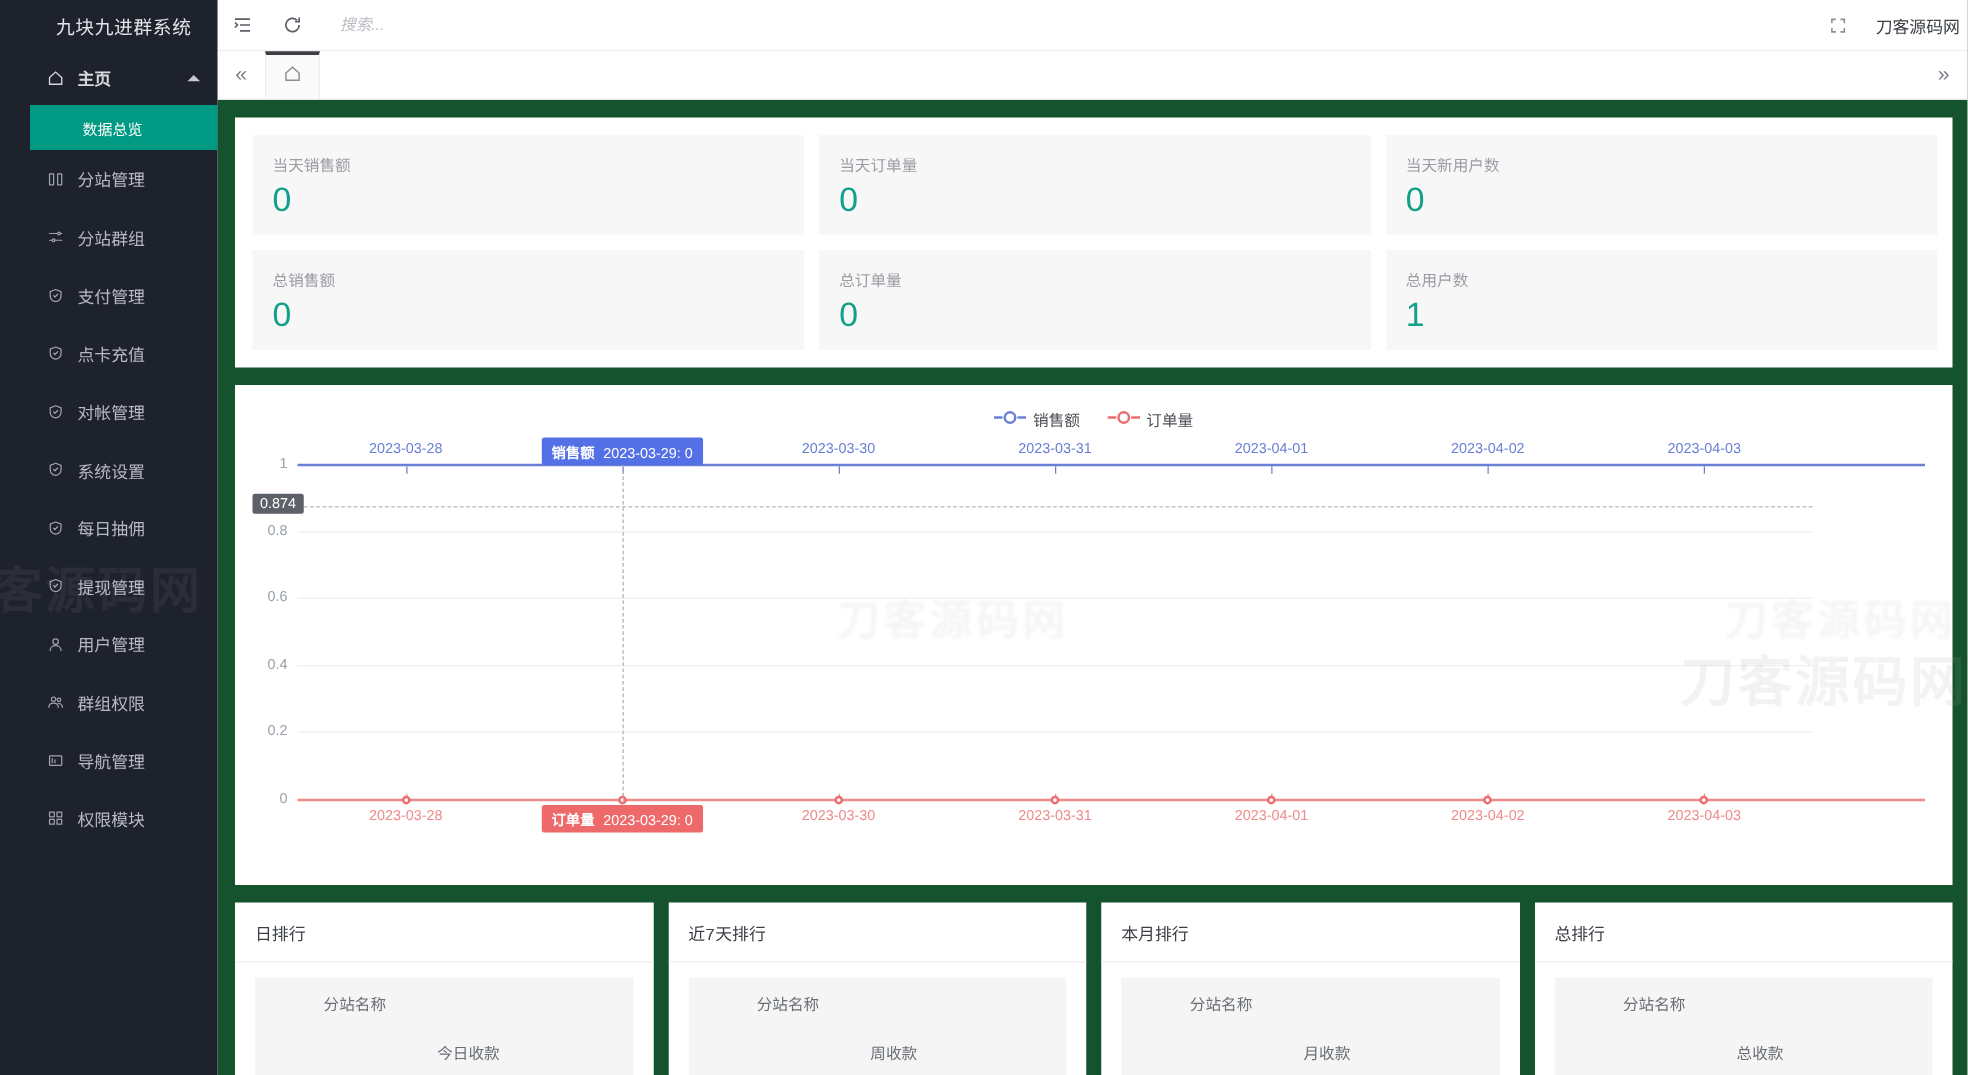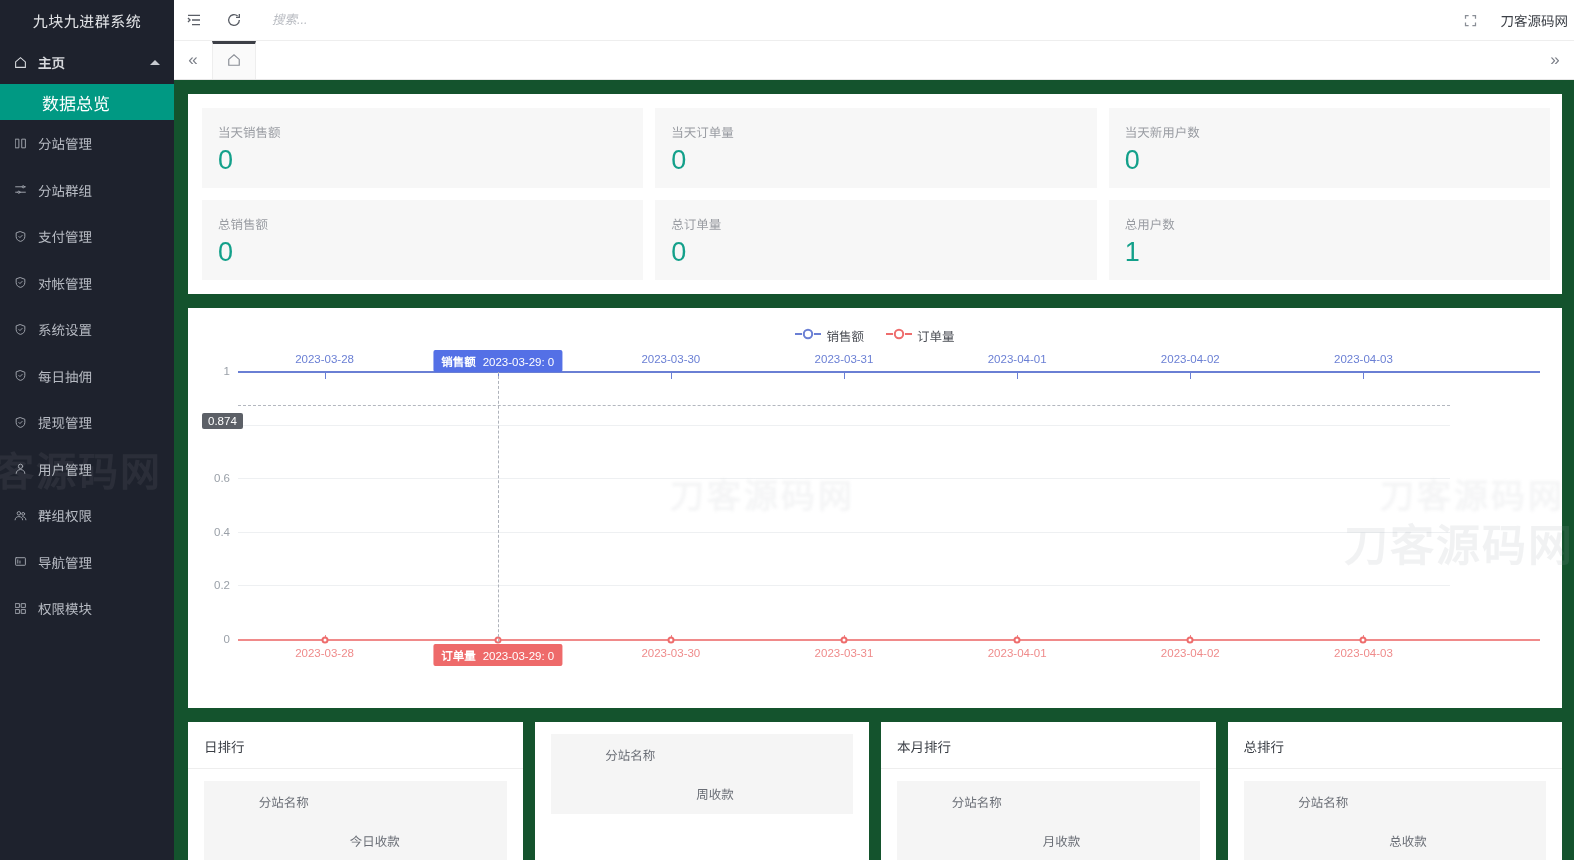--- a/index.html
+++ b/index.html
@@ -7,38 +7,38 @@
   html, body {
     width: 1574px; height: 860px;
     font-family: "Liberation Sans", "DejaVu Sans", sans-serif;
     background: #f2f2f2; overflow: hidden;
   }
   #app { position: relative; width: 1574px; height: 860px; display: flex; }
 
   
   #sidebar {
     width: 174px; height: 860px; background: #1e222d;
-    flex: 0 0 174px; position: relative; z-index: 20;
+    flex: 0 0 174px; position: relative; z-index: 20; padding-left: 24px;
   }
   #brand {
     height: 40px; display: flex; align-items: center; justify-content: center;
     color: #e3e5e8; font-size: 15px; letter-spacing: .5px;
   }
   .nav-group-head {
     height: 44px; display: flex; align-items: center; padding: 0 14px;
     color: #d6d8dc; font-size: 13.5px; position: relative; cursor: pointer;
   }
   .nav-group-head .ic { width: 20px; display:inline-flex; align-items:center; justify-content:flex-start; }
   .nav-group-head .lbl { margin-left: 4px; font-weight: 600; }
   .caret { position: absolute; right: 14px; width: 0; height: 0;
            border-left: 5px solid transparent; border-right: 5px solid transparent;
            border-bottom: 5px solid #c7cad0; }
   .nav-sub {
     height: 36px; display: flex; align-items: center; padding-left: 42px;
-    background: #009983; color: #ffffff; font-size: 17px; cursor: pointer;
+    background: #009983; color: #ffffff; font-size: 12px; cursor: pointer;
   }
   .nav-item {
     height: 46.5px; display: flex; align-items: center; padding: 0 14px;
     color: #b6bac2; font-size: 13.5px; cursor: pointer;
   }
   .nav-item .ic { width: 20px; display:inline-flex; align-items:center; justify-content:flex-start; opacity:.85; }
   .nav-item .lbl { margin-left: 4px; }
   .wm-side {
     position: absolute; left: -6px; top: 440px; width: 200px;
     font-size: 40px; font-weight: 700; color: #ffffff; opacity: .055;
@@ -213,20 +213,29 @@
           <span class="lbl">分站群组</span>
         </div>
         <div class="nav-item">
           <span class="ic">
             <svg width="13" height="13" viewBox="0 0 24 24" fill="none" stroke="#b6bac2" stroke-width="1.8" stroke-linecap="round" stroke-linejoin="round">
               <path d="M12 3l8 3v6c0 5-3.5 8-8 9-4.5-1-8-4-8-9V6z"></path>
               <path d="M9 12l2 2 4-4"></path>
             </svg>
           </span>
           <span class="lbl">支付管理</span>
+        </div>
+        <div class="nav-item">
+          <span class="ic">
+            <svg width="13" height="13" viewBox="0 0 24 24" fill="none" stroke="#b6bac2" stroke-width="1.8" stroke-linecap="round" stroke-linejoin="round">
+              <path d="M12 3l8 3v6c0 5-3.5 8-8 9-4.5-1-8-4-8-9V6z"></path>
+              <path d="M9 12l2 2 4-4"></path>
+            </svg>
+          </span>
+          <span class="lbl">点卡充值</span>
         </div>
         <div class="nav-item">
           <span class="ic">
             <svg width="13" height="13" viewBox="0 0 24 24" fill="none" stroke="#b6bac2" stroke-width="1.8" stroke-linecap="round" stroke-linejoin="round">
               <path d="M12 3l8 3v6c0 5-3.5 8-8 9-4.5-1-8-4-8-9V6z"></path>
               <path d="M9 12l2 2 4-4"></path>
             </svg>
           </span>
           <span class="lbl">对帐管理</span>
         </div>
@@ -396,21 +405,21 @@
             <div class="gridline" style="top: 236.4px; left: 38px; right: 100px;"></div>
             <div class="ylab" style="top: 236.4px; right: 1320px;">0.2</div>
             <div class="gridline" style="top: 182.8px; left: 38px; right: 100px;"></div>
             <div class="ylab" style="top: 182.8px; right: 1320px;">0.4</div>
             <div class="gridline" style="top: 129.2px; left: 38px; right: 100px;"></div>
             <div class="ylab" style="top: 129.2px; right: 1320px;">0.6</div>
             <div class="gridline" style="top: 75.6px; left: 38px; right: 100px;"></div>
             <div class="ylab" style="top: 75.6px; right: 1320px;">0.8</div>
             <div class="ylab" style="top: 22px; right: 1320px;">1</div>
             <div class="dash-val" style="top: 55.768px; left: 38px; right: 100px;"></div>
-            <div class="val-badge" style="top: 72px; left: 2px;">0.874</div>
+            <div class="val-badge" style="top: 54px; left: 2px;">0.874</div>
             <div class="axis-top" style="top: 22px; left: 38px; right: 10px;"></div>
             <div class="axis-bottom" style="top: 290px; left: 38px; right: 10px;"></div>
             <div class="tick-top" style="left: 124.571px; top: 24px;"></div>
             <div class="xlab-top" style="left: 124.571px; top: 4px;">2023-03-28</div>
             <div class="tick-bot" style="left: 124.571px; top: 286px;"></div>
             <div class="xlab-bot" style="left: 124.571px; top: 298px;">2023-03-28</div>
             <div class="pt red" style="left: 124.571px; top: 291px;"></div>
             <div class="tick-top" style="left: 297.714px; top: 24px;"></div>
             <div class="xlab-top" style="left: 297.714px; top: 4px;">2023-03-29</div>
             <div class="tick-bot" style="left: 297.714px; top: 286px;"></div>
@@ -459,20 +468,21 @@
           <div class="rank-card">
             <div class="rank-head">日排行</div>
             <div class="rank-body">
               <div class="rank-thead">
                 <div class="c1">分站名称</div>
                 <div class="c2">今日收款</div>
               </div>
             </div>
           </div>
           <div class="rank-card">
+            <div class="rank-head">近7天排行</div>
             <div class="rank-body">
               <div class="rank-thead">
                 <div class="c1">分站名称</div>
                 <div class="c2">周收款</div>
               </div>
             </div>
           </div>
           <div class="rank-card">
             <div class="rank-head">本月排行</div>
             <div class="rank-body">

